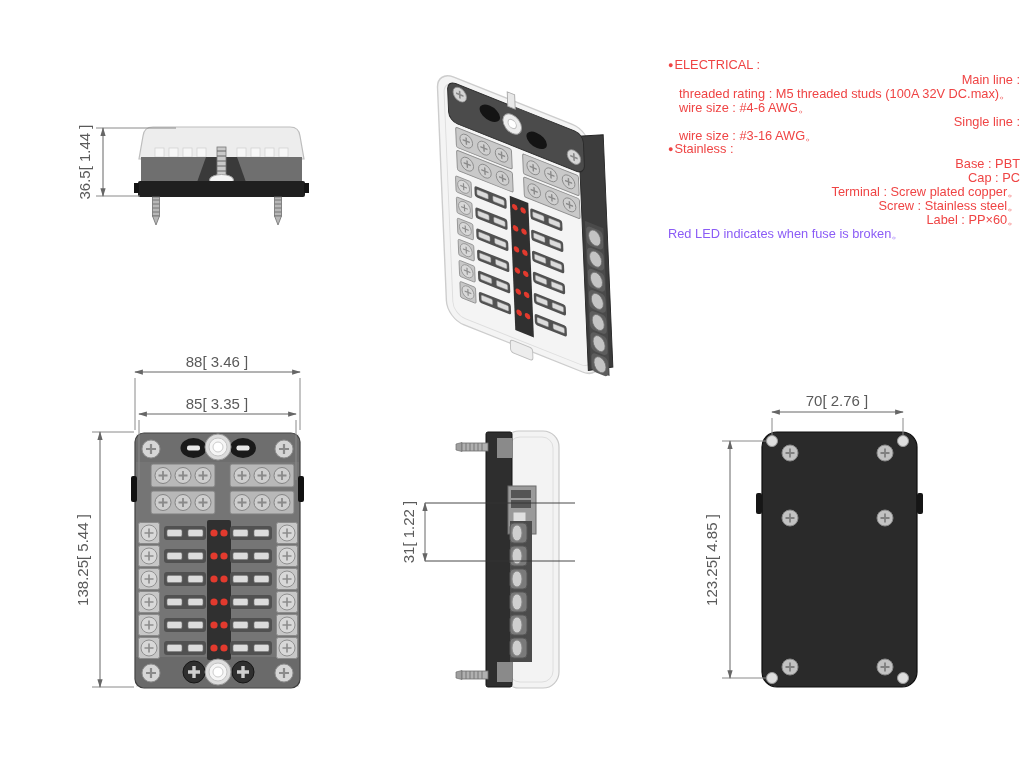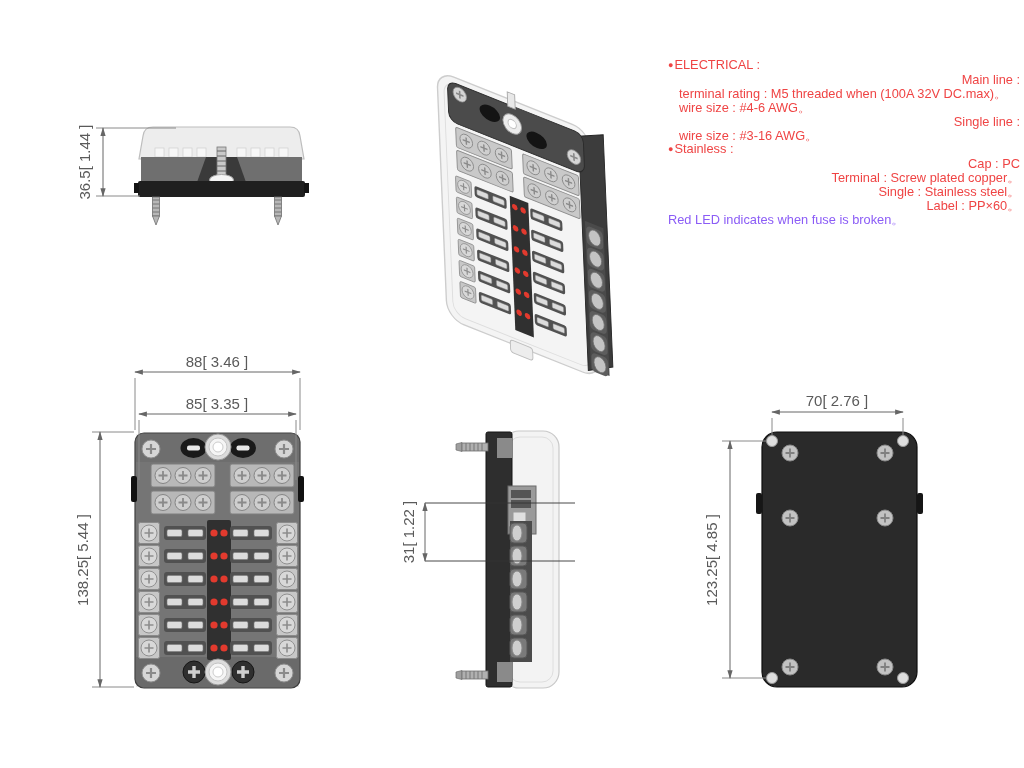--- a/index.html
+++ b/index.html
@@ -404,25 +404,26 @@
       <line x1="722" y1="678" x2="766" y2="678"></line>
       <line x1="730" y1="441" x2="730" y2="678" stroke="#666" marker-start="url(#arr)" marker-end="url(#arr)"></line>
     </g>
     <text class="dim" transform="translate(717,560) rotate(-90)" text-anchor="middle">123.25[ 4.85 ]</text>
   </g>
 </svg>
 
 <div id="specs">
   <div class="spec-line"><span class="bullet">●</span><span>ELECTRICAL :</span></div>
   <div class="spec-line ind1"><span>Main line :</span></div>
-  <div class="spec-line ind2"><span>terminal rating : M5 threaded when (100A 32V DC.max)。</span></div>
+  <div class="spec-line ind2"><span>threaded rating : M5 threaded studs (100A 32V DC.max)。</span></div>
   <div class="spec-line ind2"><span>wire size : #4-6 AWG。</span></div>
   <div class="spec-line ind1"><span>Single line :</span></div>
   <div class="spec-line ind2"><span>wire size : #3-16 AWG。</span></div>
   <div class="spec-line"><span class="bullet">●</span><span>Stainless :</span></div>
+  <div class="spec-line ind1"><span>Base : PBT</span></div>
   <div class="spec-line ind1"><span>Cap : PC</span></div>
   <div class="spec-line ind1"><span>Terminal : Screw plated copper。</span></div>
-  <div class="spec-line ind1"><span>Single : Stainless steel。</span></div>
+  <div class="spec-line ind1"><span>Screw : Stainless steel。</span></div>
   <div class="spec-line ind1"><span>Label : PP×60。</span></div>
   <div class="spec-line red-note"><span>Red LED indicates when fuse is broken。</span></div>
 </div>
 
 </div>
 
 </body></html>

